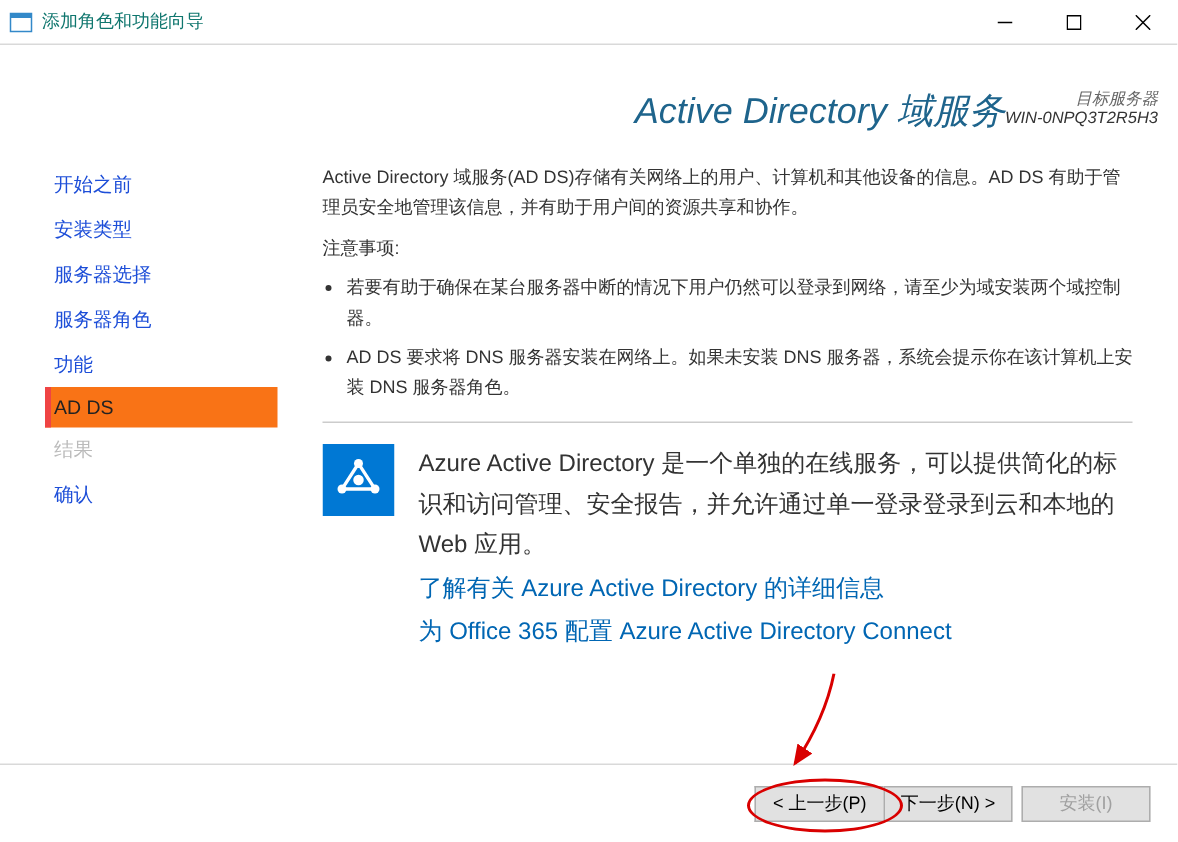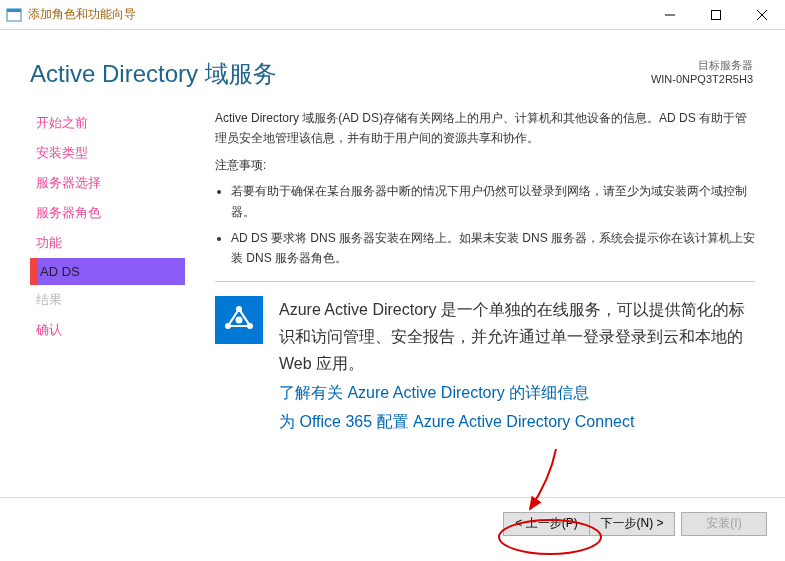--- a/index.html
+++ b/index.html
@@ -18,33 +18,34 @@
     display: flex;
     align-items: center;
     padding-left: 6px;
     background: #fff;
   }
   .titlebar-icon {
     width: 16px; height: 16px;
     margin-right: 6px;
     display: flex; align-items: center; justify-content: center;
   }
-  .titlebar-title { font-size: 12px; color: #a16207; flex: 1; }
+  .titlebar-title { font-size: 12px; color: #0f766e; flex: 1; }
   .window-controls { display: flex; height: 100%; }
   .win-btn {
     width: 46px; height: 100%;
     display: flex; align-items: center; justify-content: center;
     color: #000;
   }
 
   .header-area {
-    padding: 28px 32px 12px 30px;
-    display: flex;
-    justify-content: space-between;
+    padding: 28px 13px 12px 30px;
+    display: flex;
+    justify-content: flex-end;
     align-items: flex-start;
+    font-style: italic;
   }
   .page-title {
     font-size: 24px;
     font-weight: 300;
     color: #1e648c;
   }
   .target-server {
     text-align: right;
     font-size: 11px;
     color: #666;
@@ -56,28 +57,28 @@
     display: flex;
     padding: 0 0 0 30px;
   }
   .sidebar {
     width: 155px;
     flex-shrink: 0;
     padding-top: 6px;
   }
   .sidebar-item {
     padding: 6px 0 6px 6px;
-    color: #ec4899;
+    color: #1d4ed8;
     font-size: 13px;
     cursor: default;
   }
   .sidebar-item.active {
-    background: #8b5cf6;
+    background: #f97316;
     color: #222;
-    border-left: 8px solid #ef4444;
+    border-left: 4px solid #ef4444;
     padding-left: 2px;
   }
   .sidebar-item.disabled { color: #bbb; }
 
   .content {
     flex: 1;
     padding: 6px 30px 0 30px;
     font-size: 12px;
     color: #333;
     line-height: 1.7;
@@ -103,21 +104,21 @@
   .azure-text { font-size: 16px; line-height: 1.7; }
   .azure-text a {
     color: #0066b3;
     text-decoration: none;
     display: block;
     margin-top: 2px;
   }
 
   .footer {
     position: absolute;
-    left: 0; right: 0; bottom: 12px;
+    left: 0; right: 0; bottom: 0;
     height: 52px;
     border-top: 1px solid #d9d9d9;
     display: flex;
     align-items: center;
     justify-content: flex-end;
     padding-right: 18px;
     background: #fff;
     gap: 6px;
   }
   .btn {

